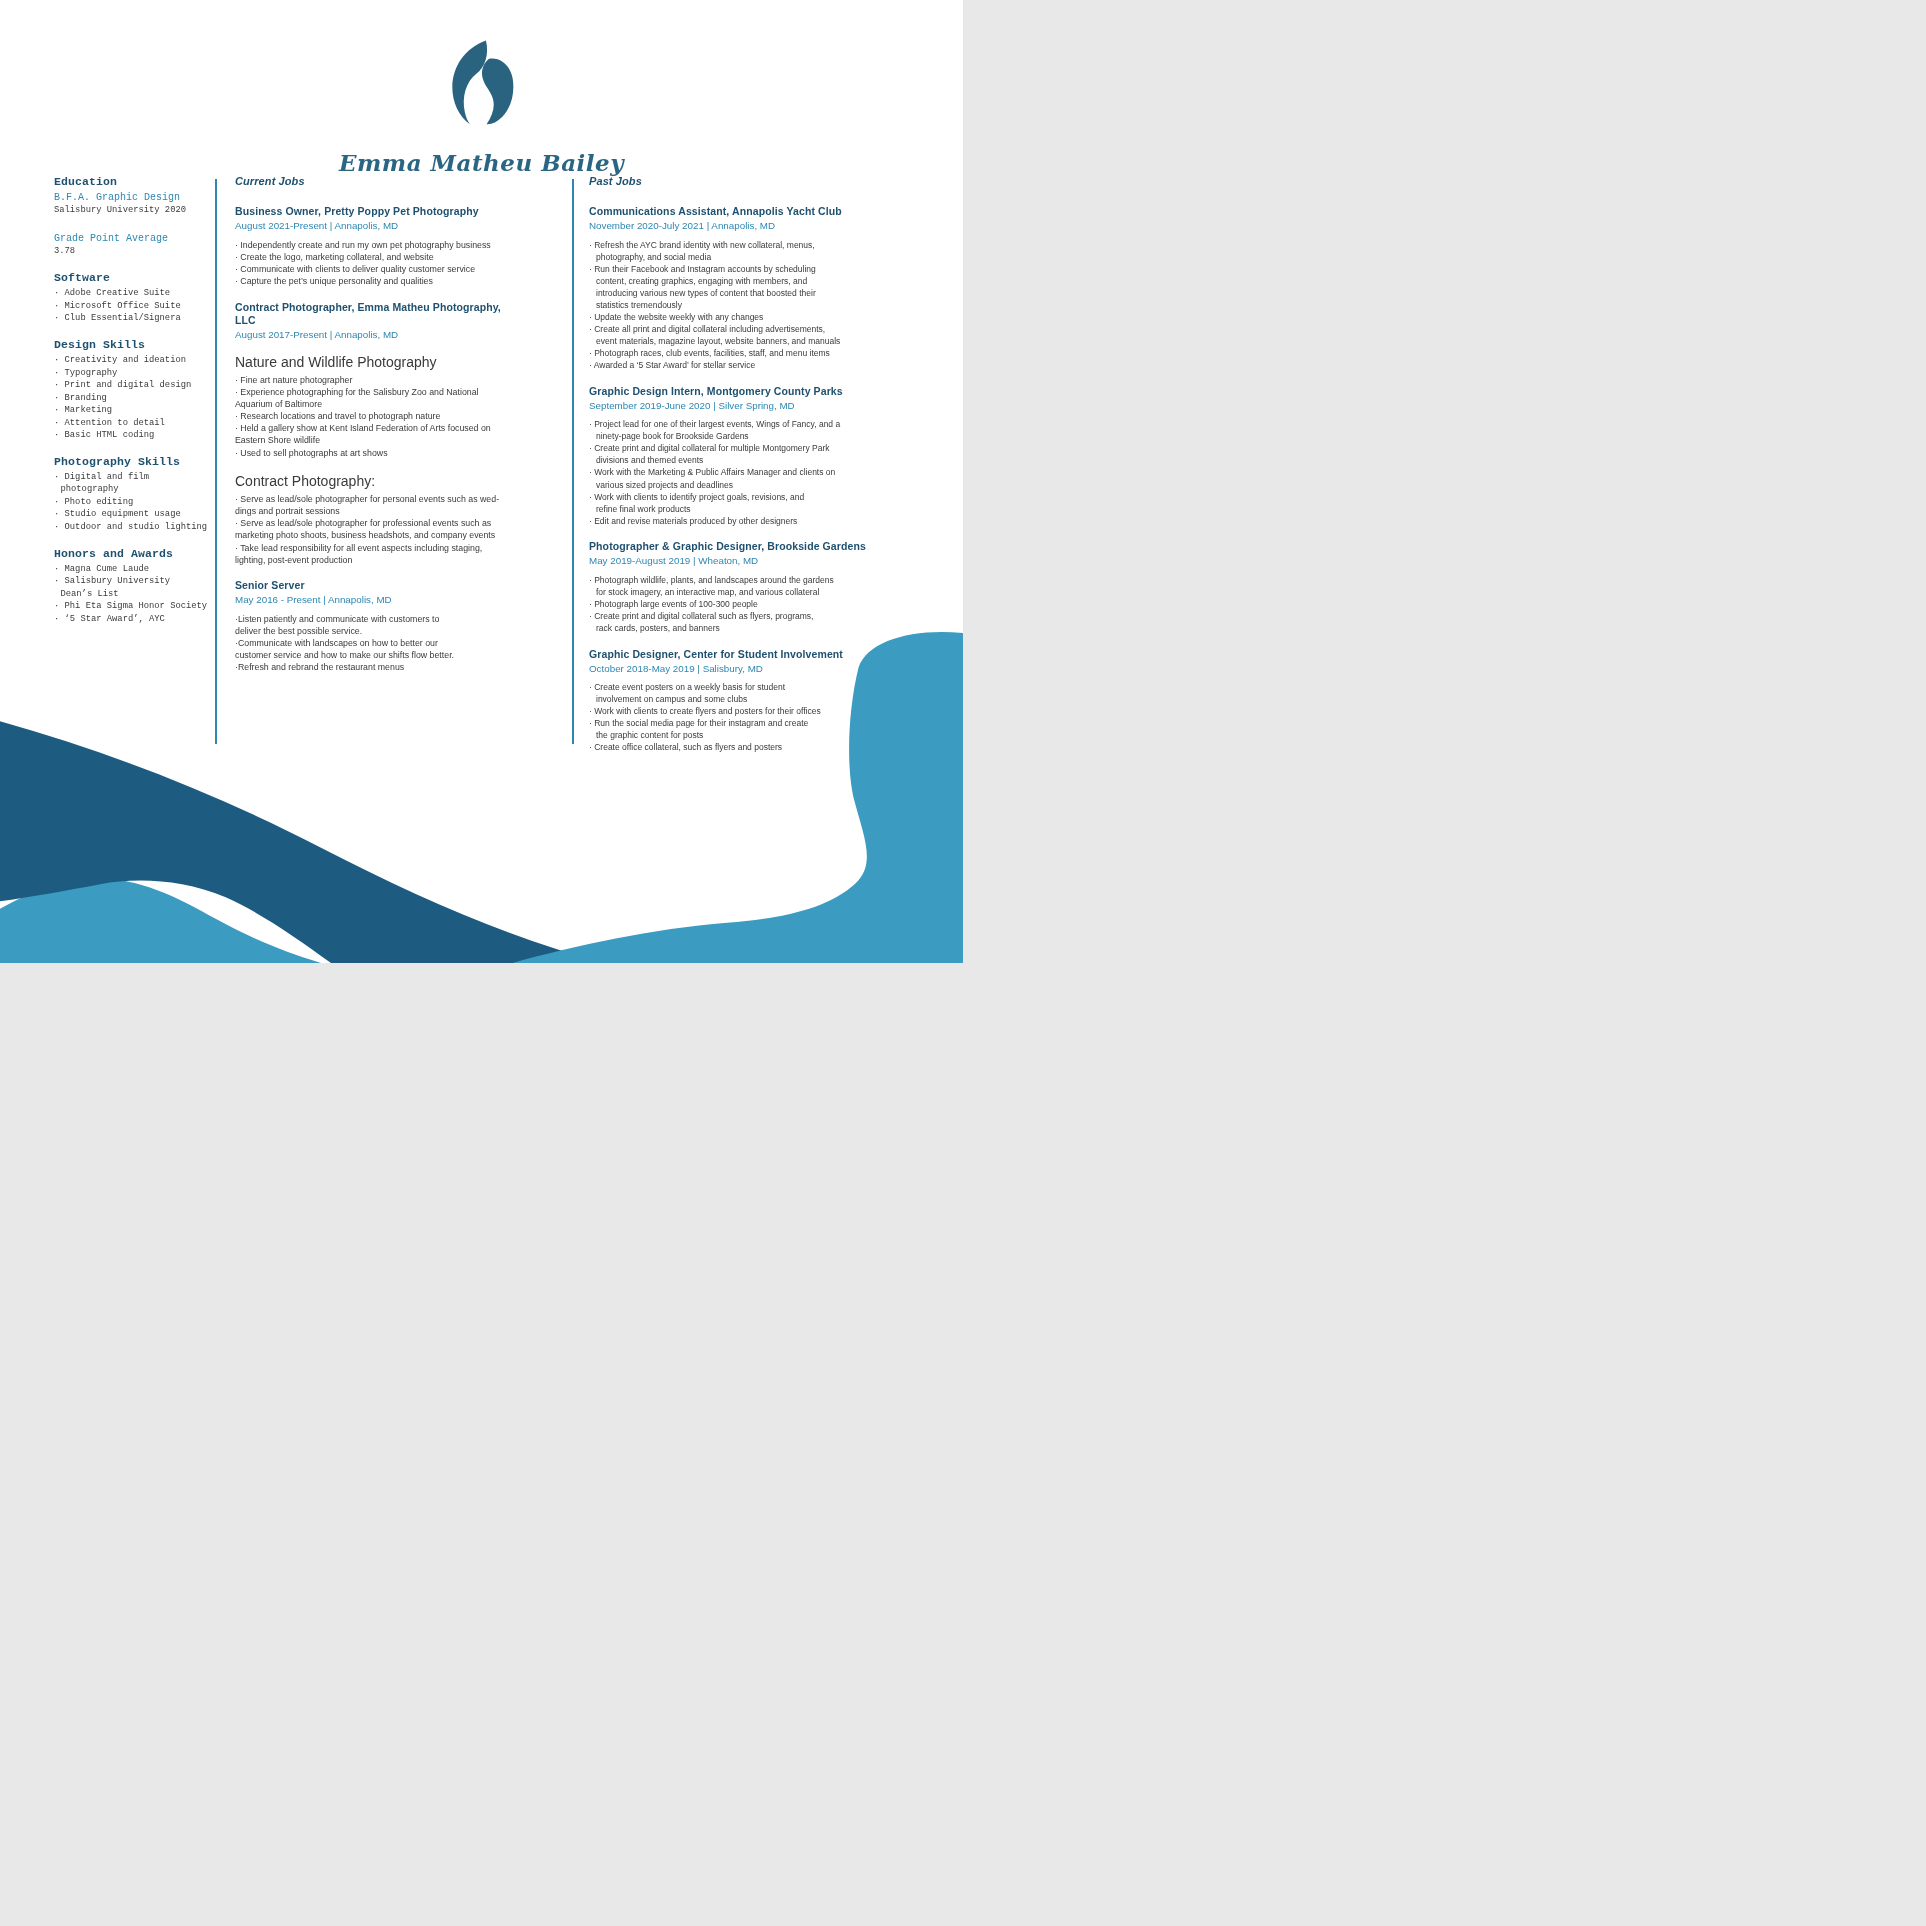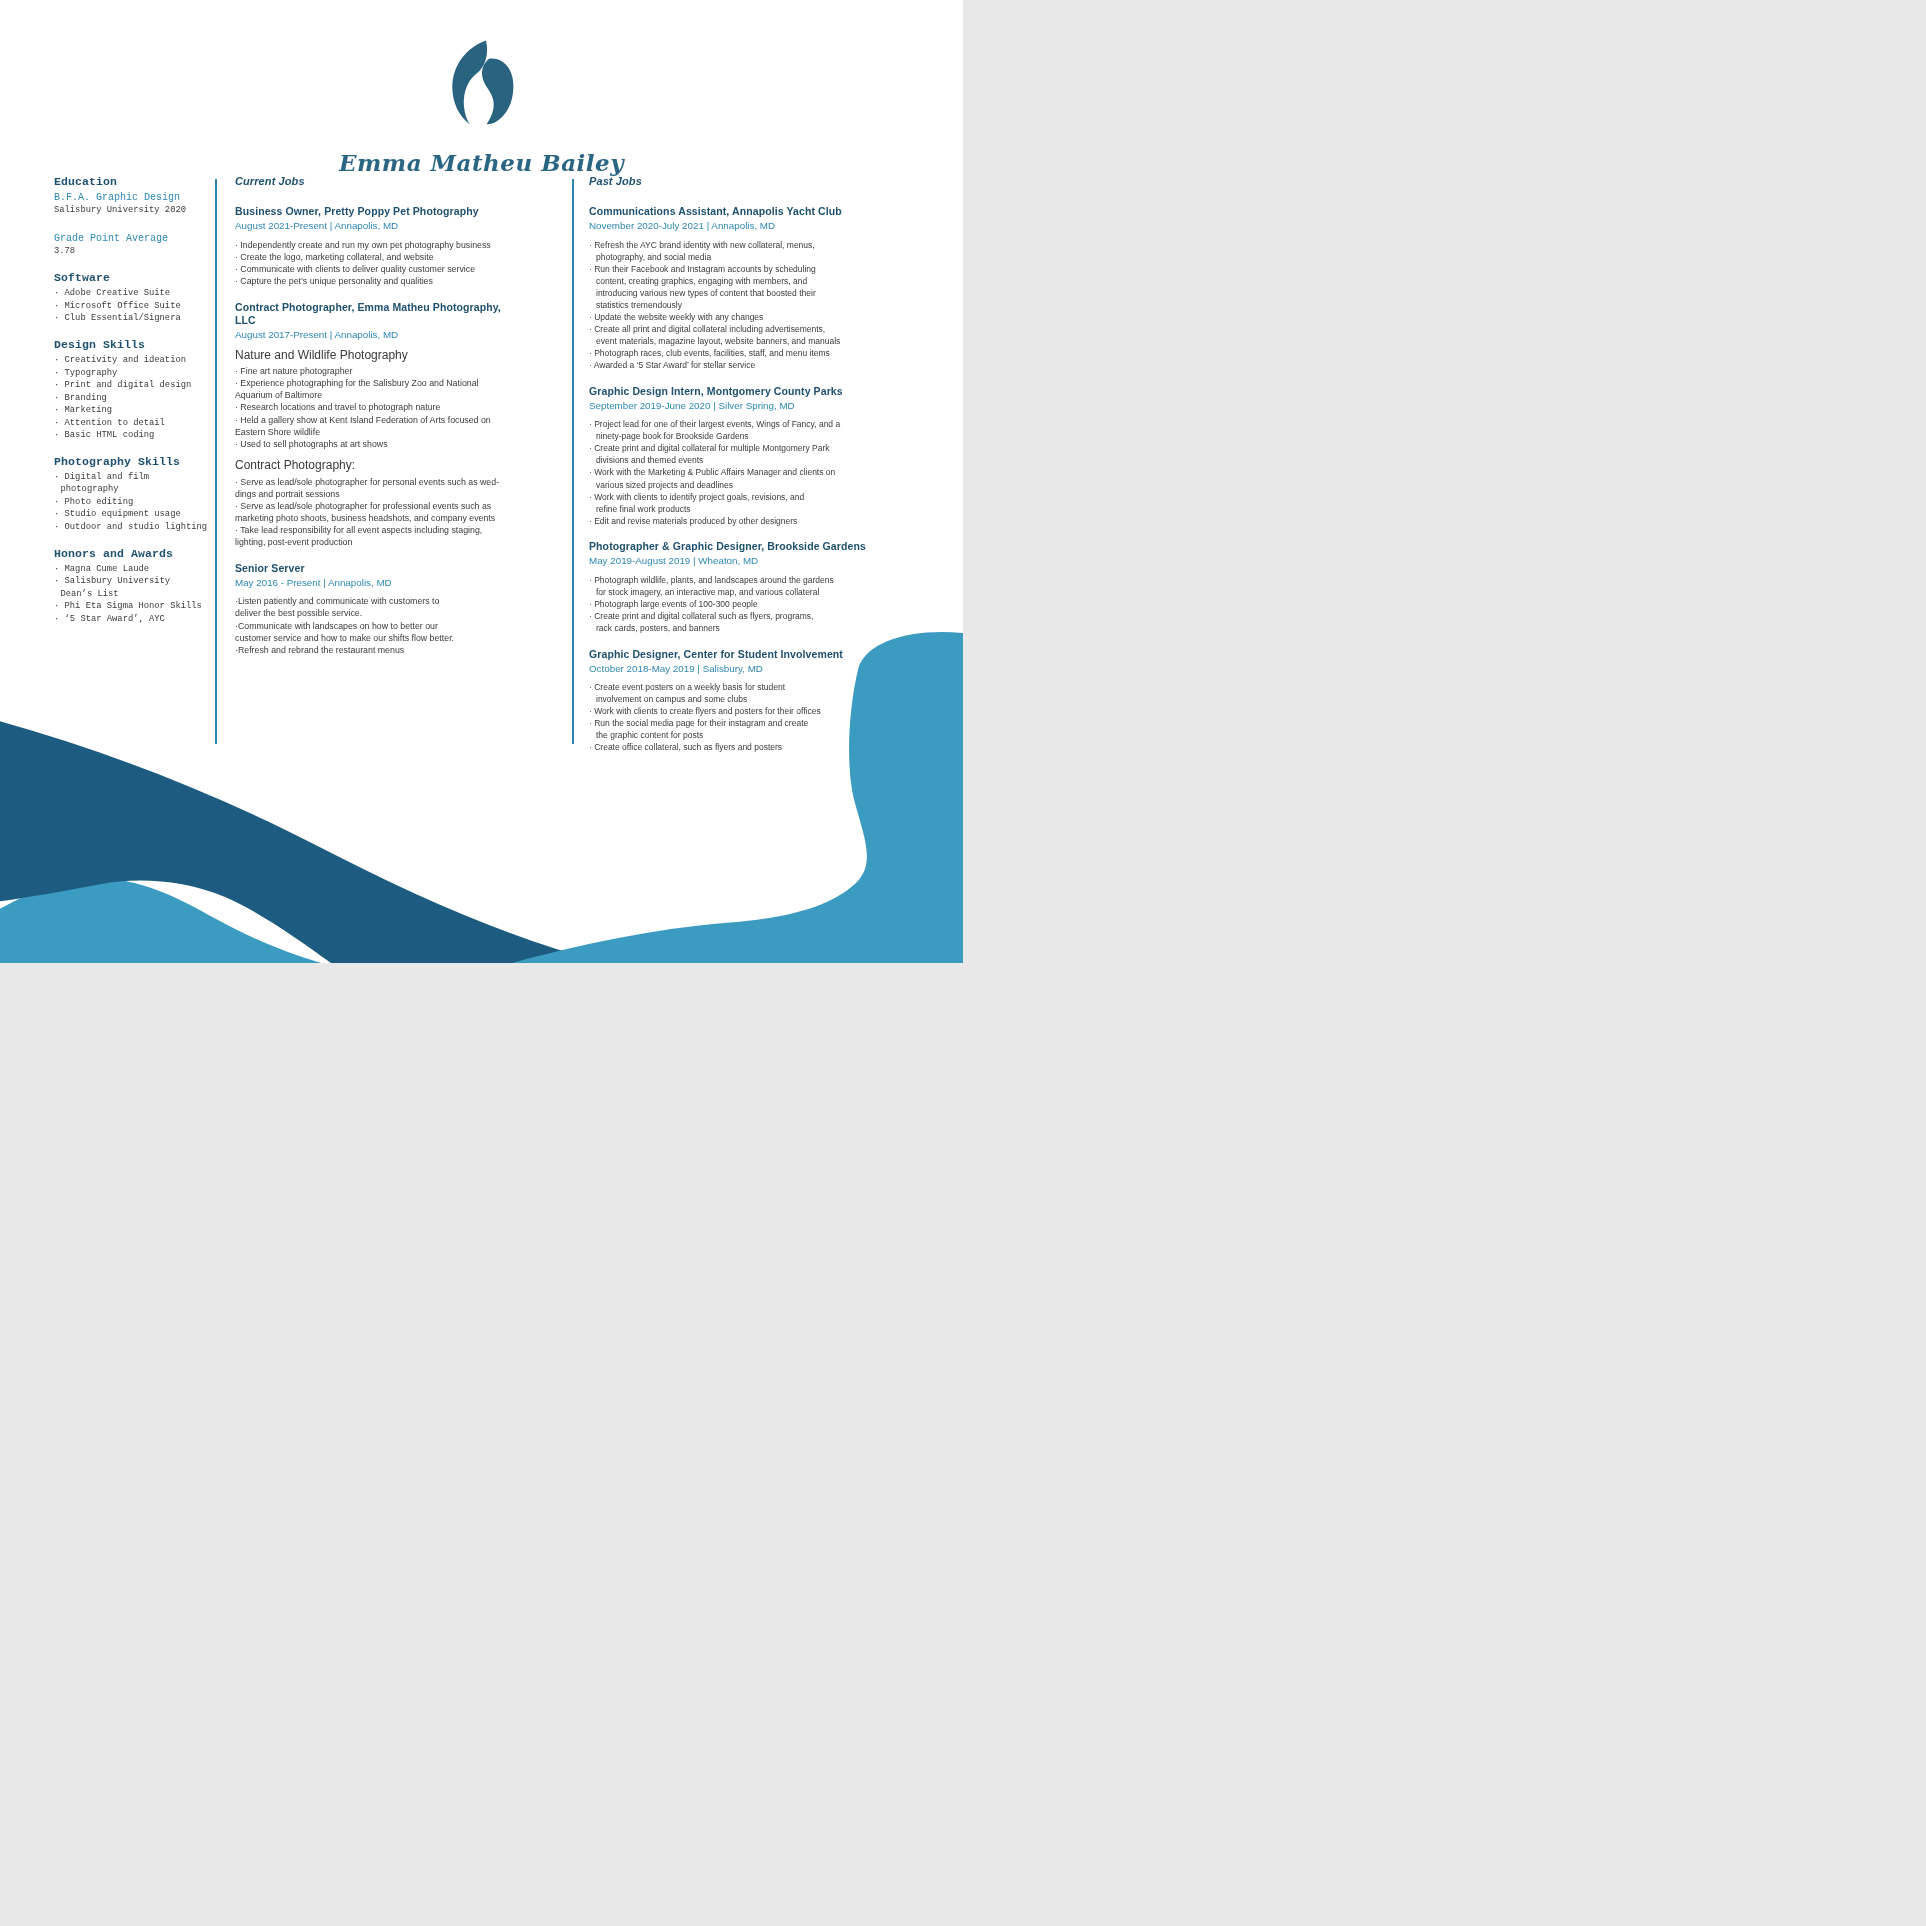--- a/index.html
+++ b/index.html
@@ -69,22 +69,22 @@
     font-size:10.5px;font-weight:700;color:var(--navy);
     line-height:1.24;white-space:pre-line;letter-spacing:0.1px;
   }
   .job-date{font-size:9.8px;color:var(--blue);margin-top:2px;}
   .bullets{margin-top:7.5px;}
   .col2 .bullets .li{
     font-size:8.8px;color:var(--body);line-height:1.38;
     white-space:pre-line;
   }
   .intro-line{
-    font-size:12px;color:var(--body);line-height:1.38;
-    margin-top:7px;
+    font-size:14px;color:var(--body);line-height:1.38;
+    margin-top:13px;
   }
   .bullets.tight{margin-top:2px;}
   .col3 .bullets .li{
     font-size:8.5px;color:var(--body);line-height:1.42;
     white-space:pre-line;
     padding-left:7px;text-indent:-7px;
   }
   
   .waves{position:absolute;left:0;top:0;width:963px;height:963px;z-index:1;}
 </style>
@@ -187,21 +187,21 @@
         </div>
     </div>
 
     <div class="sec">
       <div class="sec-h">Honors and Awards</div>
       <div class="list">
 
       <div class="li">· Magna Cume Laude</div>
           <div class="li">· Salisbury University
 Dean’s List</div>
-          <div class="li">· Phi Eta Sigma Honor Skills</div>
+          <div class="li">· Phi Eta Sigma Honor Society</div>
           <div class="li">· ‘5 Star Award’, AYC</div>
         </div>
     </div>
   </div>
 
   <div class="col col2">
     <div class="col-heading">Current Jobs</div>
 
     <div class="job">
       <div class="job-title">Business Owner, Pretty Poppy Pet Photography</div>

